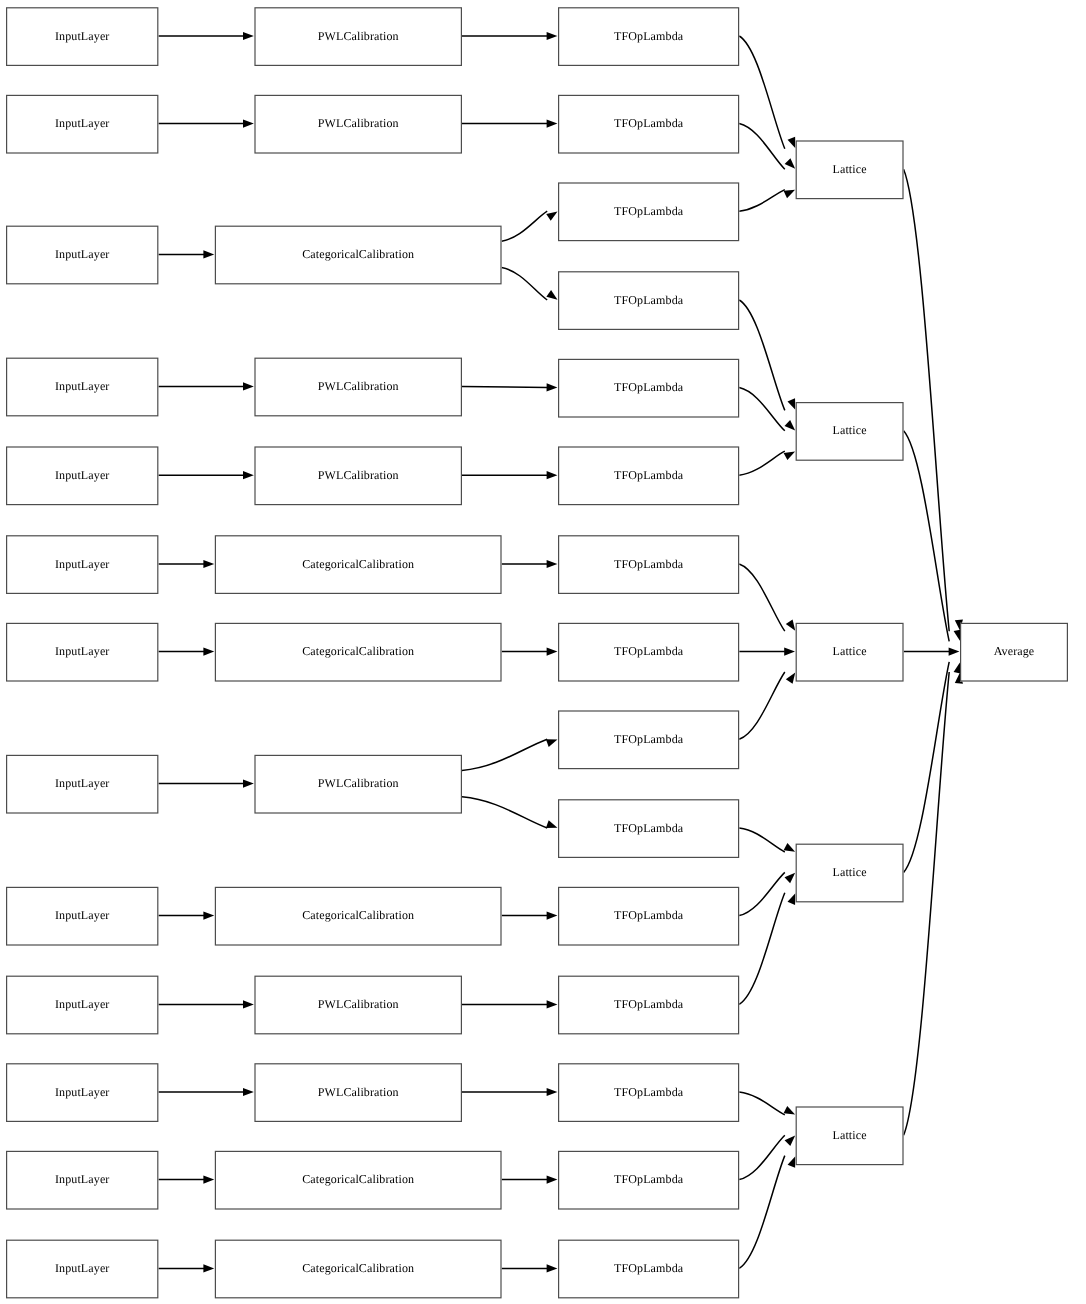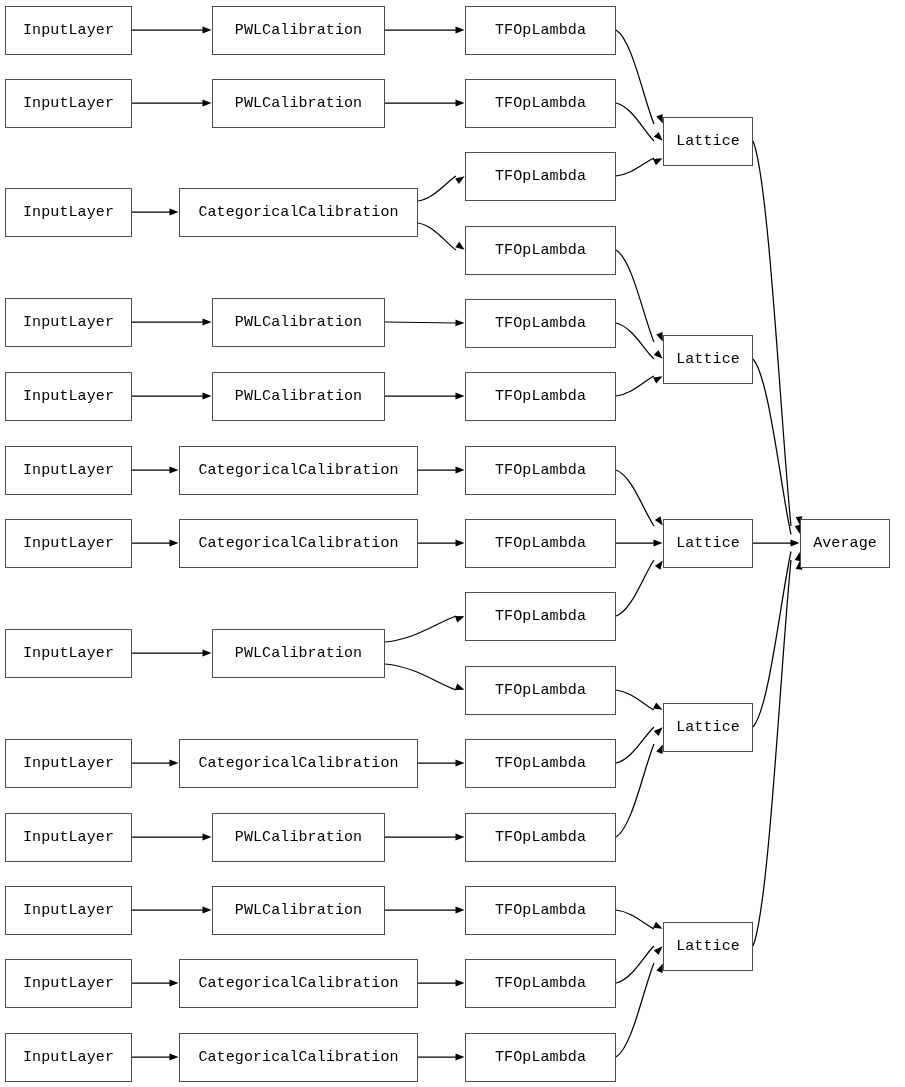--- a/index.html
+++ b/index.html
@@ -1,21 +1,21 @@
 <!DOCTYPE html>
 <html><head>
 <meta charset="utf-8">
 <style>
   html,body{margin:0;padding:0;background:#ffffff;}
   body{width:905px;height:1087px;font-family:"DejaVu Serif","Liberation Serif",serif;}
   #stage{position:relative;width:905px;height:1087px;overflow:hidden;background:#fff;}
   svg#edges{position:absolute;left:0;top:0;width:905px;height:1087px;}
   .node{position:absolute;box-sizing:border-box;background:#ffffff;border:1.2px solid #4d4d4d;
         display:flex;align-items:center;justify-content:center;}
-  .node .lbl{font-family:Liberation Mono, monospace;font-size:15px;color:#000;
+  .node .lbl{font-family:Liberation Serif, serif;font-size:10px;color:#000;
         line-height:1;white-space:nowrap;letter-spacing:0.1px;}
 </style>
 </head>
 <body>
 
 <div id="stage">
   <svg id="edges" viewBox="0 0 905 1087" preserveAspectRatio="none">
       <path d="M132,30 L203,30" fill="none" stroke="#000000" stroke-width="1.25"></path>
       <polygon points="211.5,30 202.5,33.4 202.5,26.6" fill="#000000"></polygon>
       <path d="M132,103 L203,103" fill="none" stroke="#000000" stroke-width="1.25"></path>

